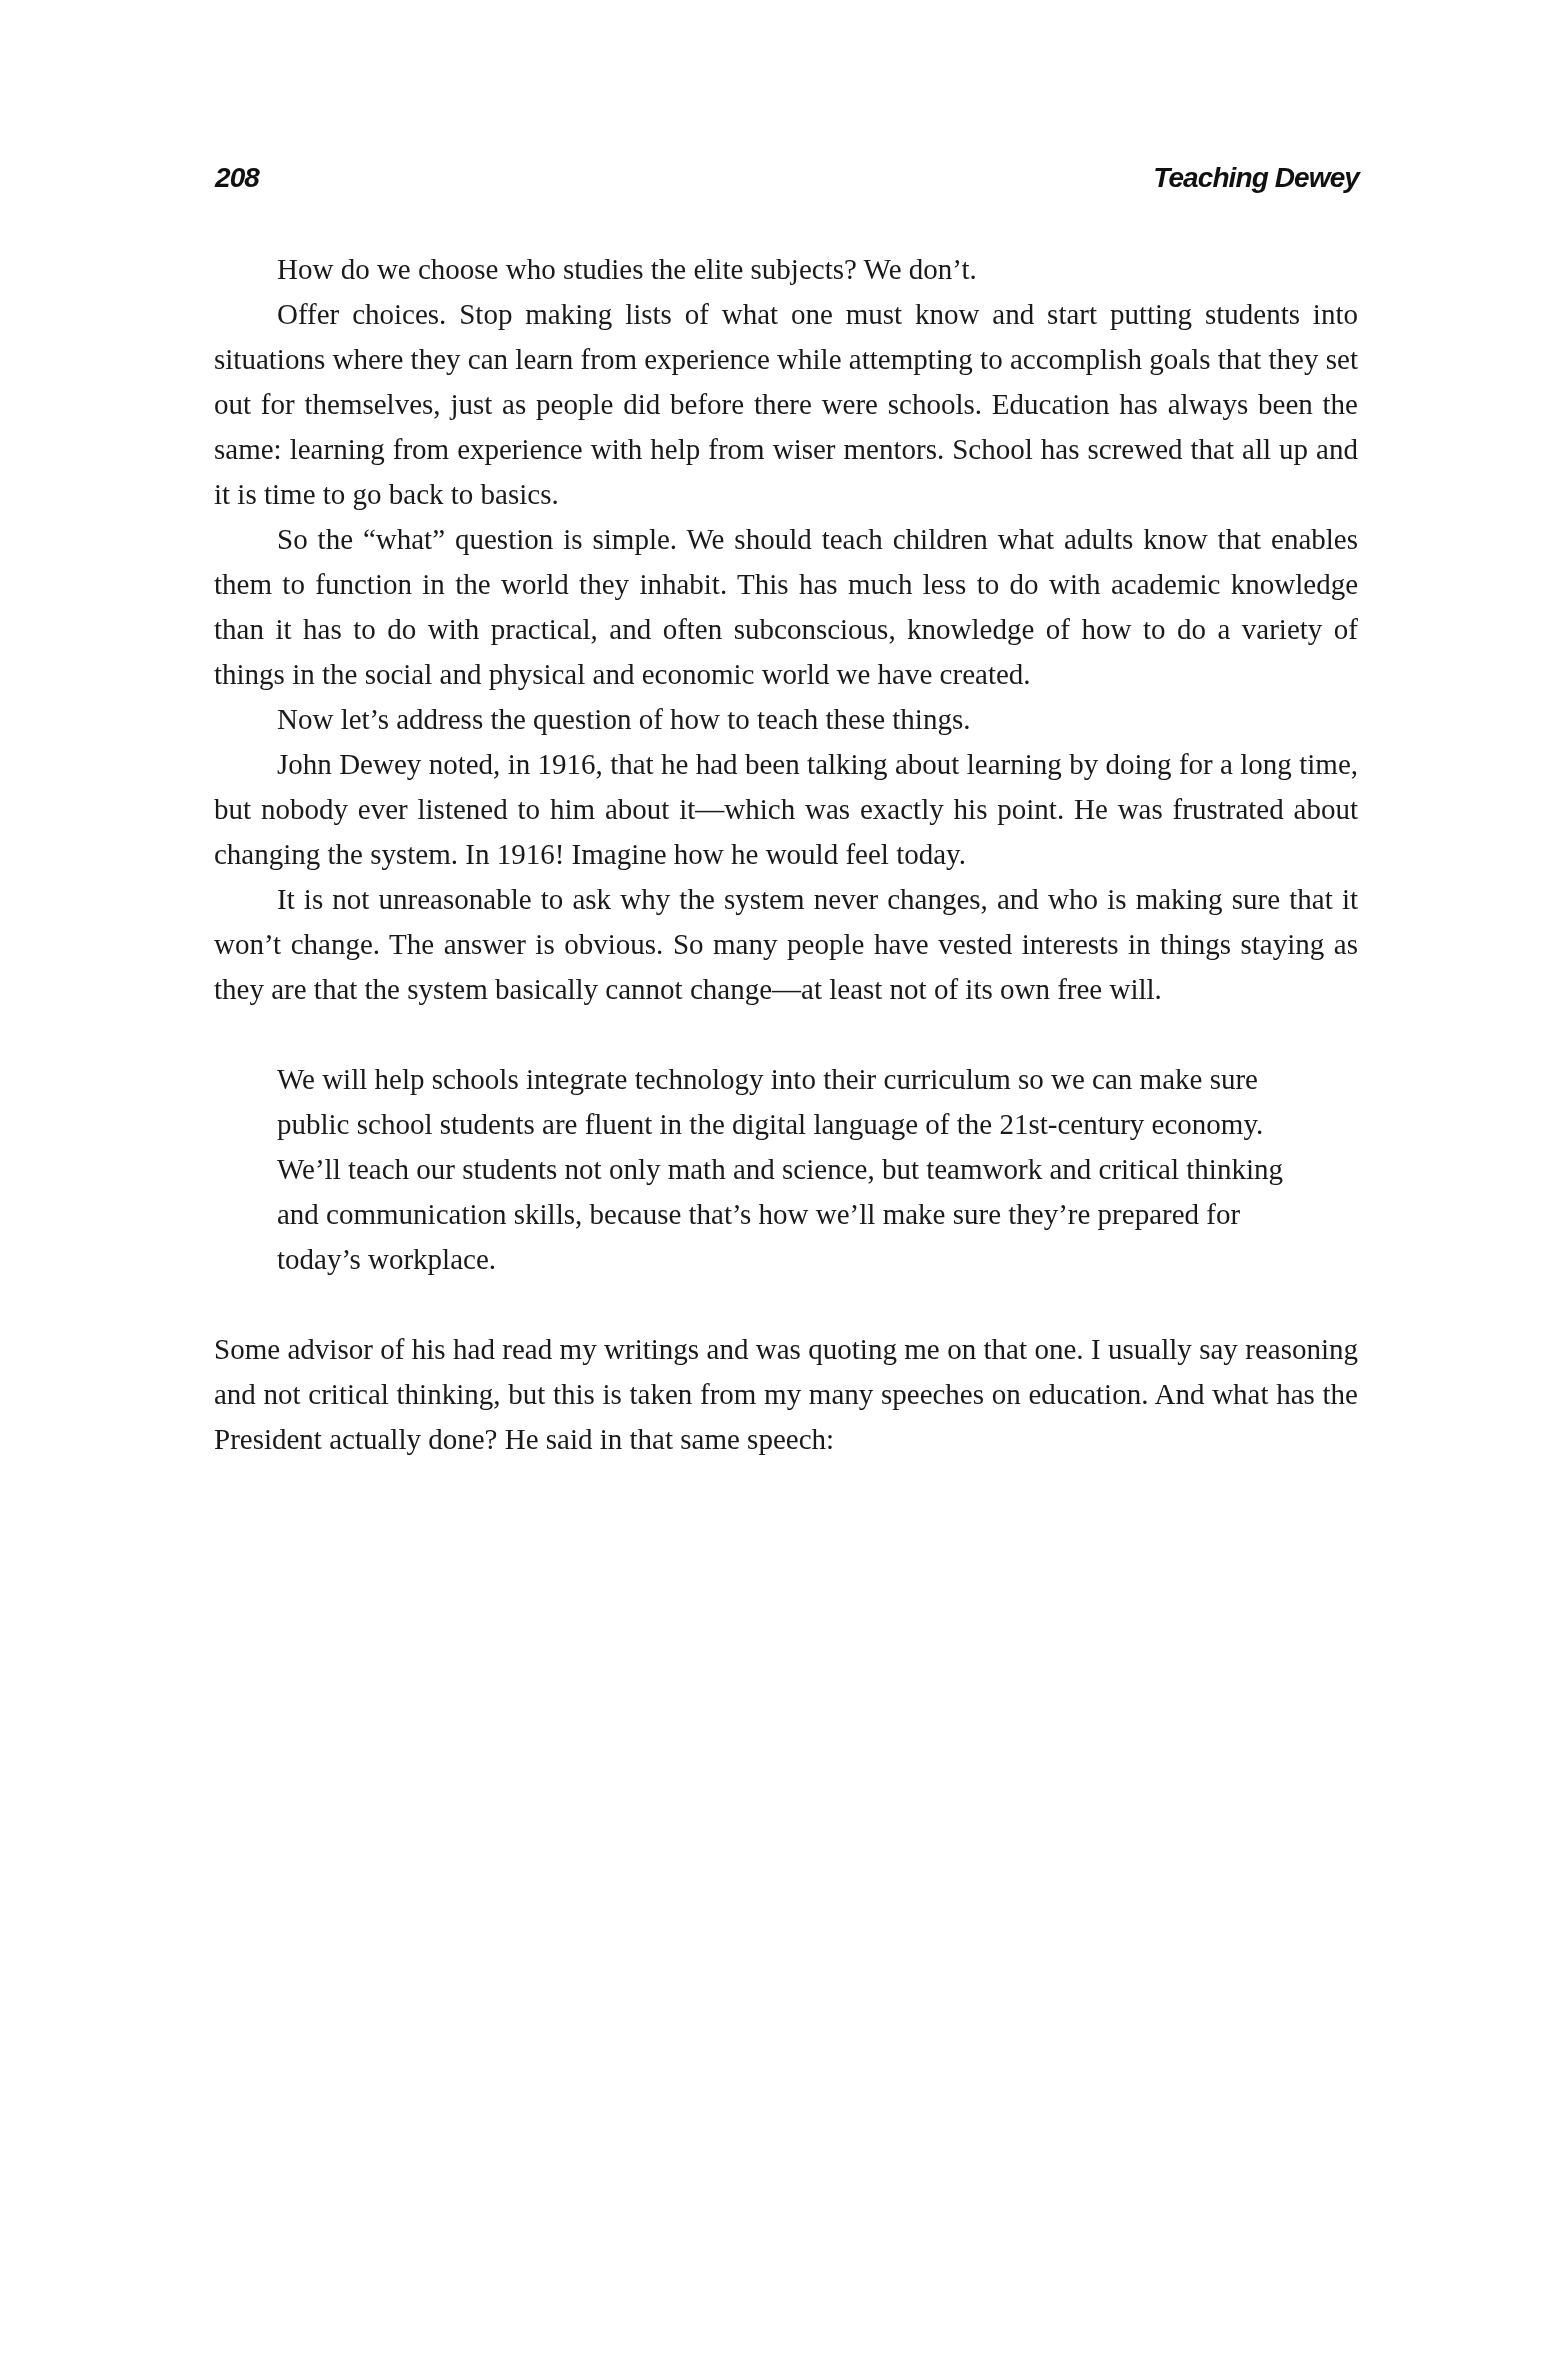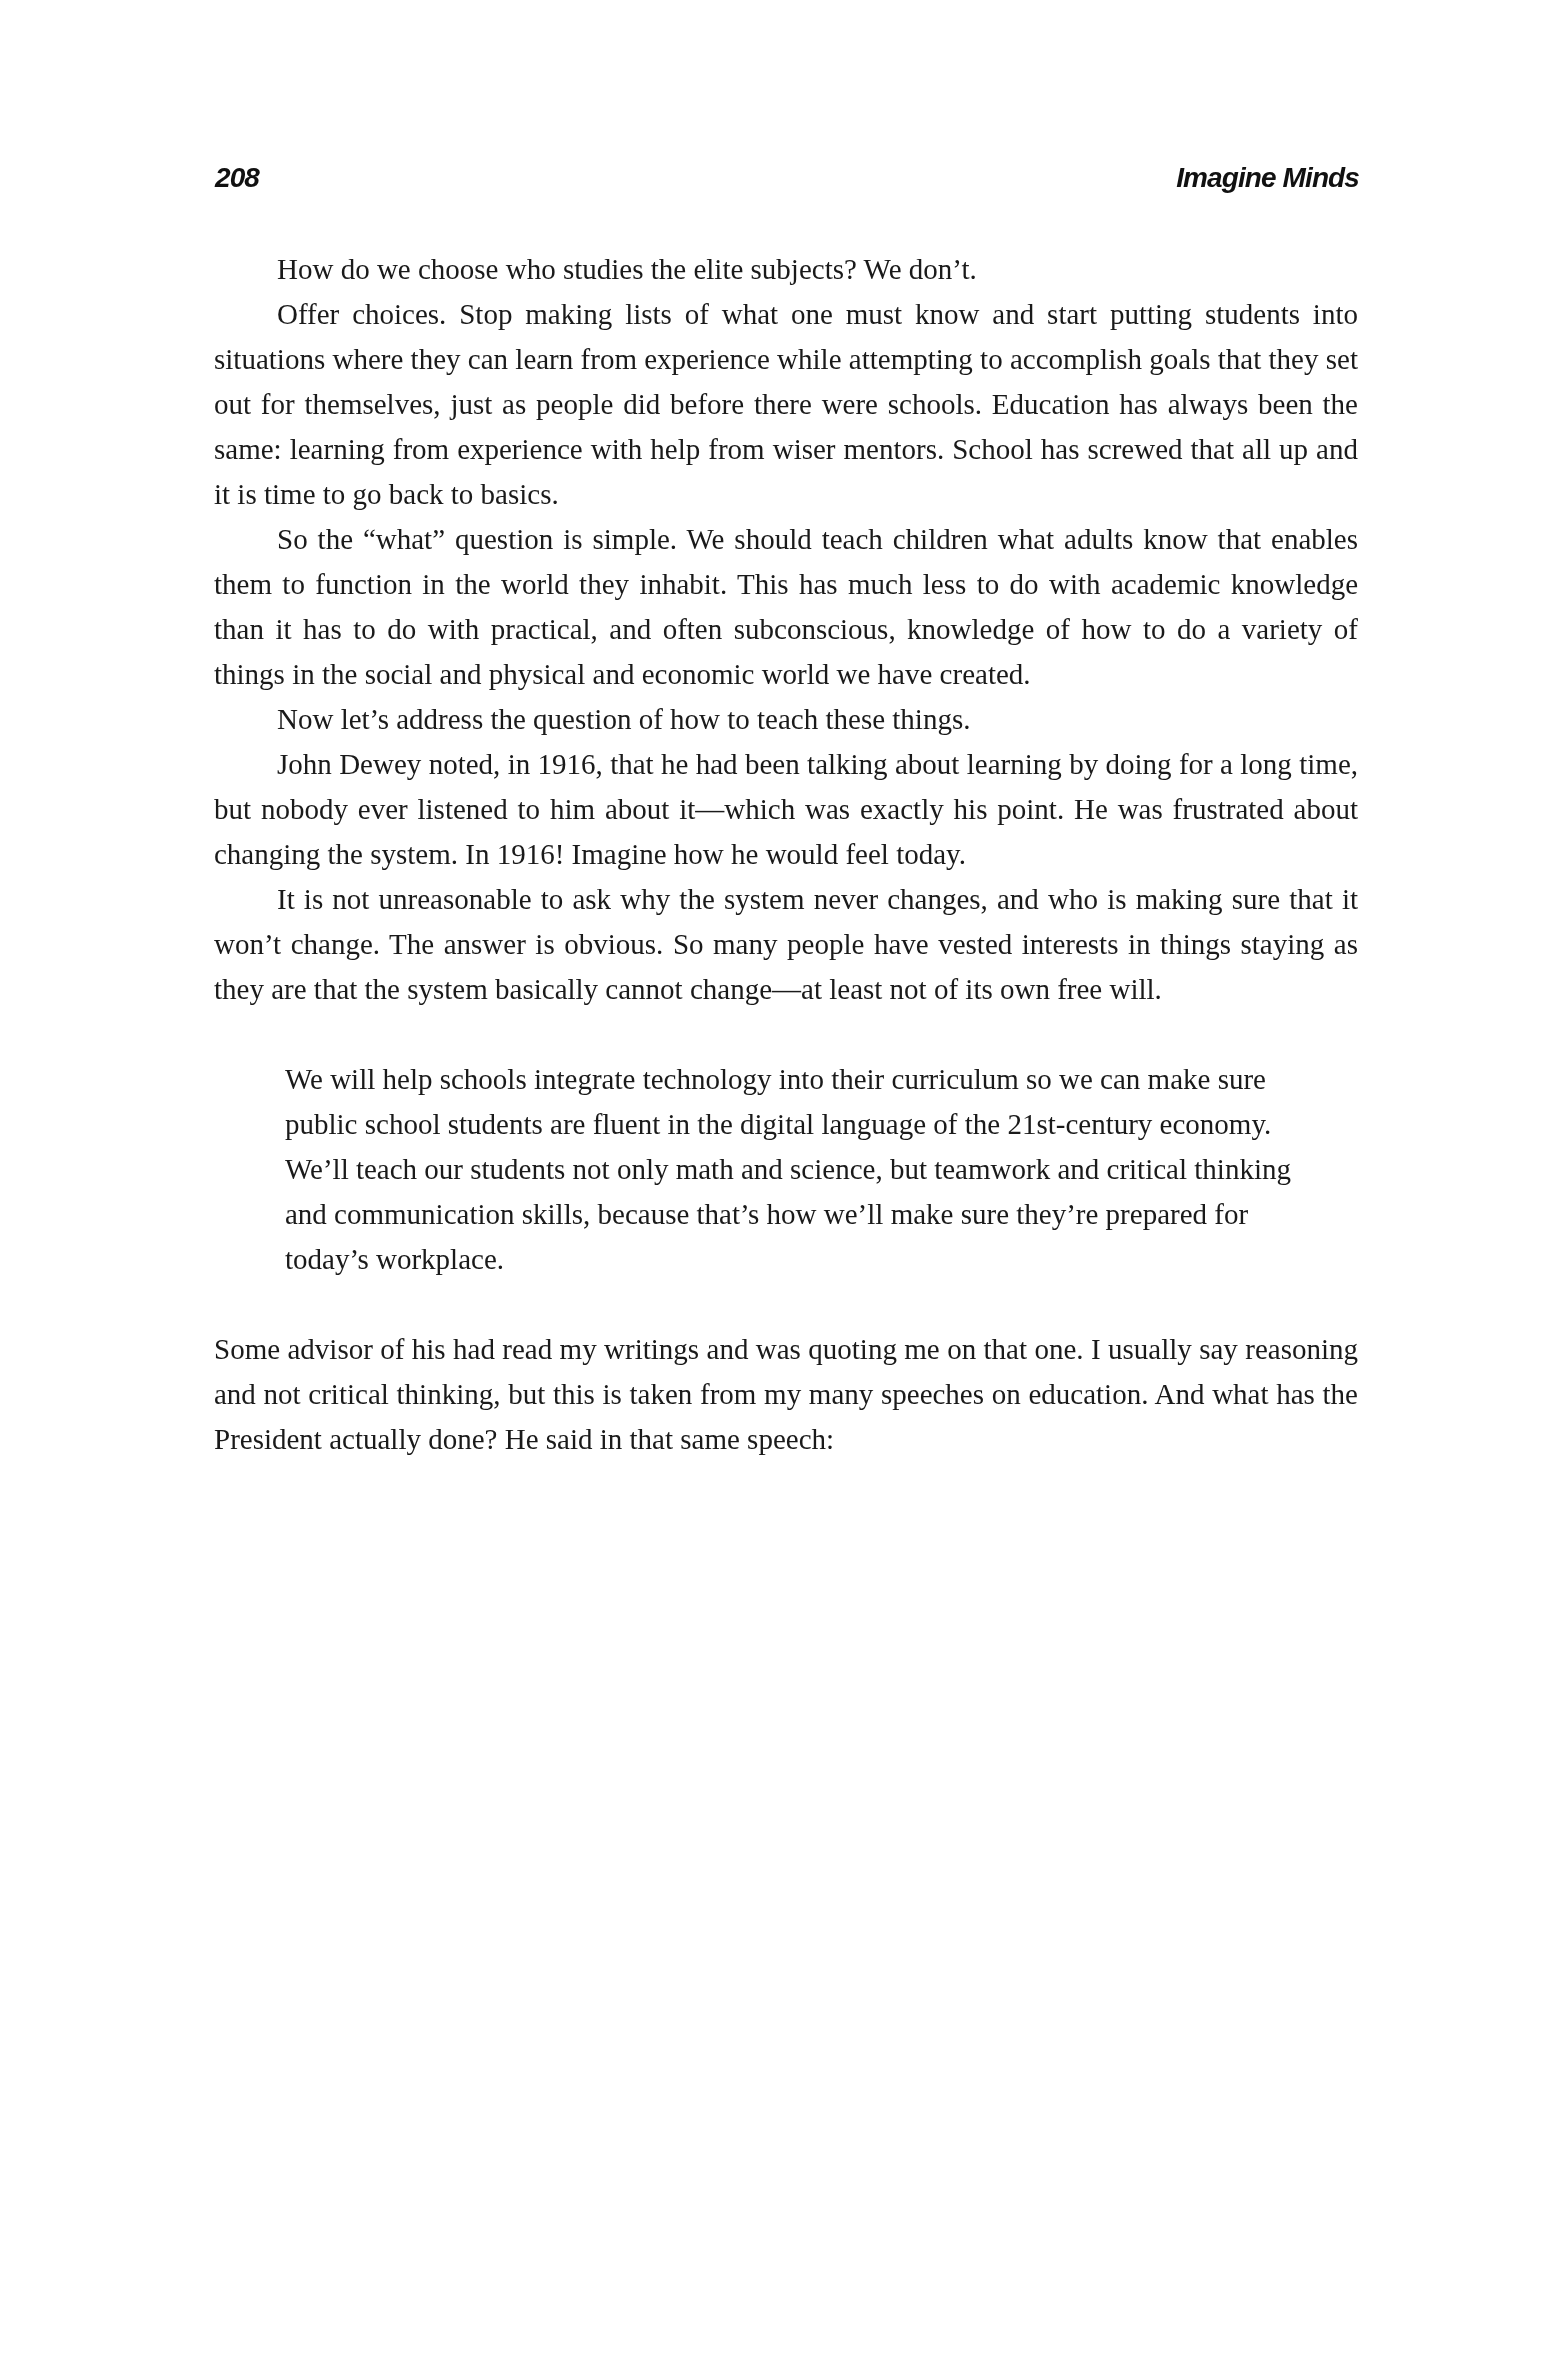--- a/index.html
+++ b/index.html
@@ -61,40 +61,39 @@
     .text-block p.no-indent {
       text-indent: 0;
     }
     .blockquote {
       margin: 45px 0 45px 63px !important;
       width: 1054px;
     }
     .blockquote p {
       text-indent: 0;
       text-align: left;
-      margin-left: 8px;
     }
     .bates {
       position: absolute;
       right: 41px;
       top: 2283px;
       font-family: "Liberation Sans", sans-serif;
       font-size: 36px;
       color: #000000;
       letter-spacing: 0.4px;
     }
   </style>
 </head>
 <body>
 
 <div class="page">
 
   <div class="running-head">
     <span class="folio">208</span>
-    <span class="book-title">Imagine Minds</span>
+    <span class="book-title">Teaching Dewey</span>
   </div>
 
   <div class="text-block">
     <p>How do we choose who studies the elite subjects? We don’t.</p>
     <p>Offer choices. Stop making lists of what one must know and start putting students into situations where they can learn from experi­ence while attempting to accomplish goals that they set out for them­selves, just as people did before there were schools. Education has always been the same: learning from experience with help from wiser mentors. School has screwed that all up and it is time to go back to basics.</p>
     <p>So the “what” question is simple. We should teach children what adults know that enables them to function in the world they inhabit. This has much less to do with academic knowledge than it has to do with practical, and often subconscious, knowledge of how to do a va­riety of things in the social and physical and economic world we have created.</p>
     <p>Now let’s address the question of how to teach these things.</p>
     <p>John Dewey noted, in 1916, that he had been talking about learn­ing by doing for a long time, but nobody ever listened to him about it—which was exactly his point. He was frustrated about changing the system. In 1916! Imagine how he would feel today.</p>
     <p>It is not unreasonable to ask why the system never changes, and who is making sure that it won’t change. The answer is obvious. So many people have vested interests in things staying as they are that the system basically cannot change—at least not of its own free will.</p>
 

